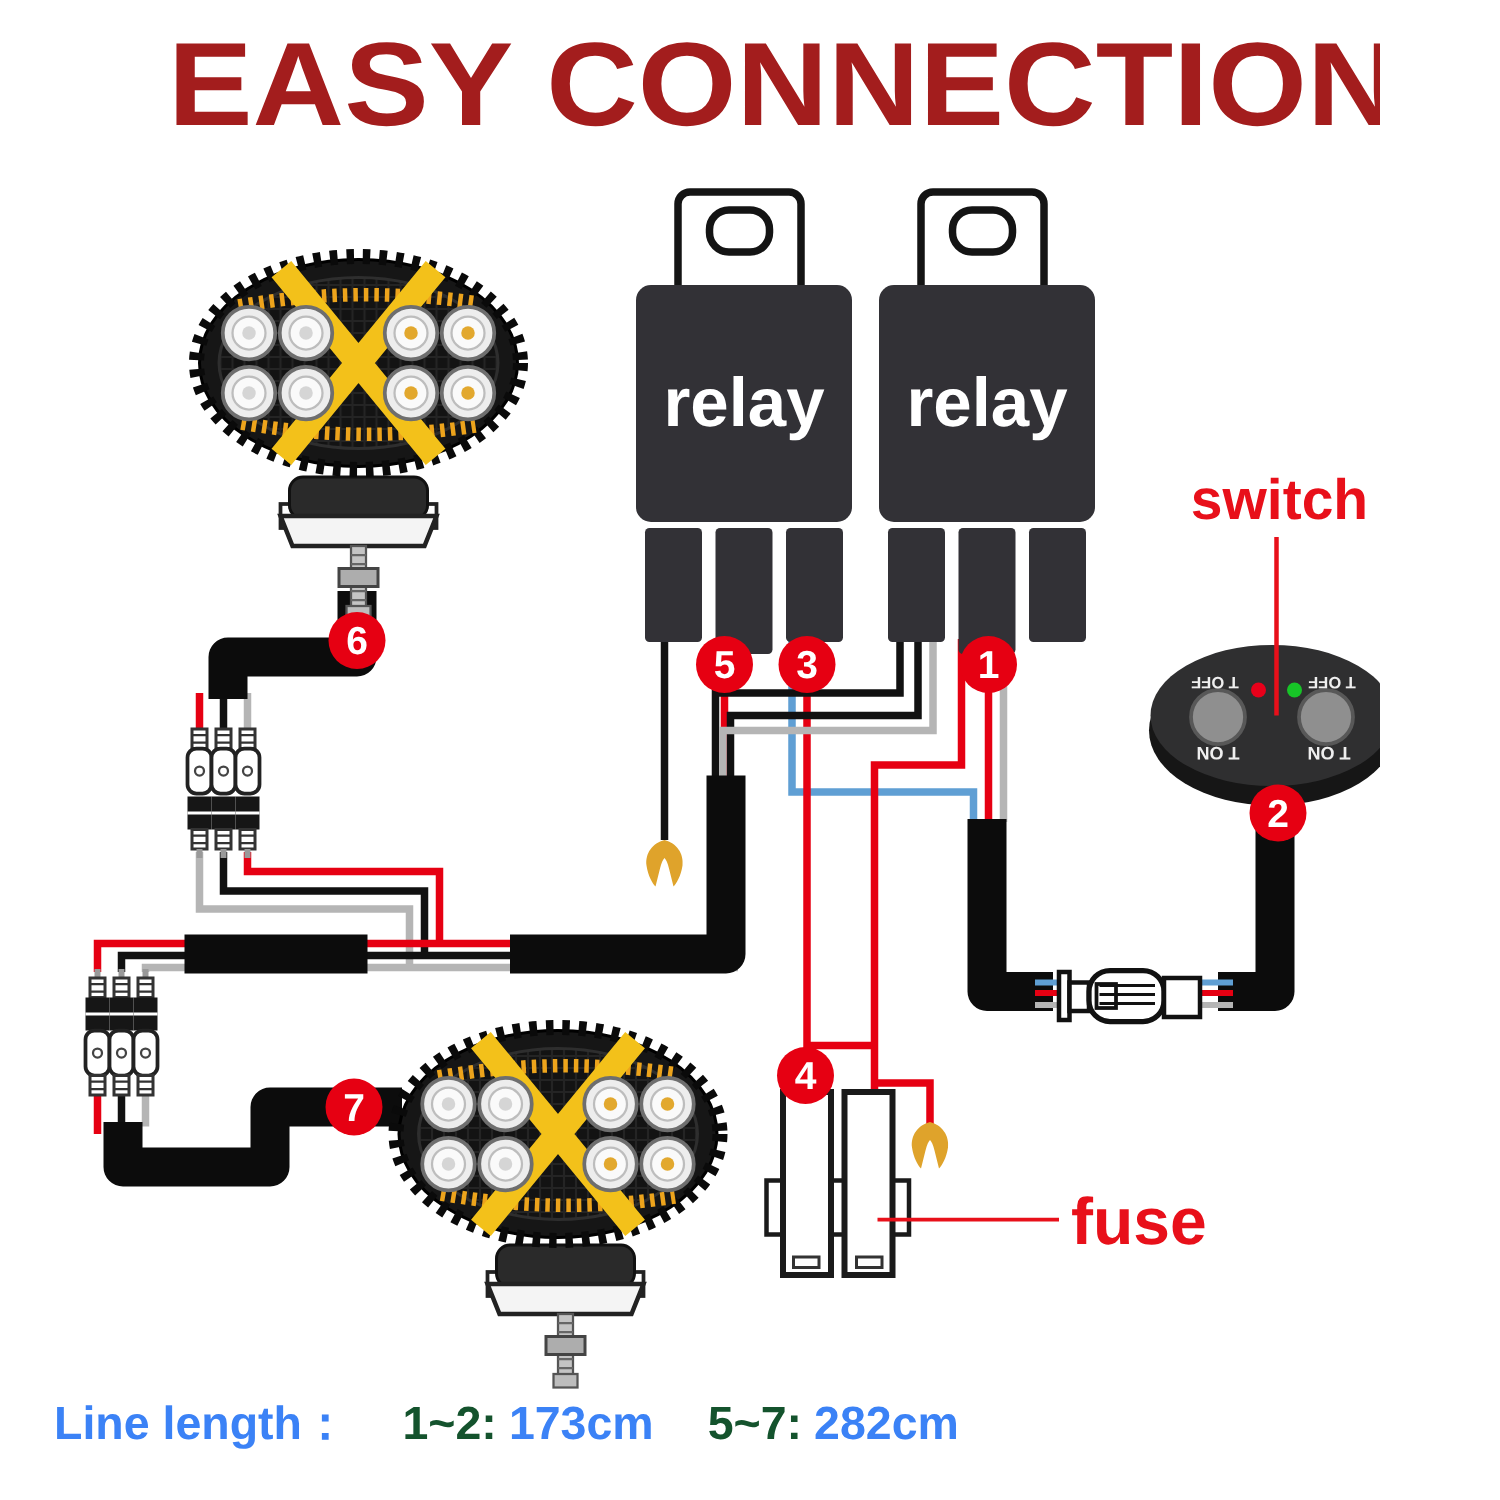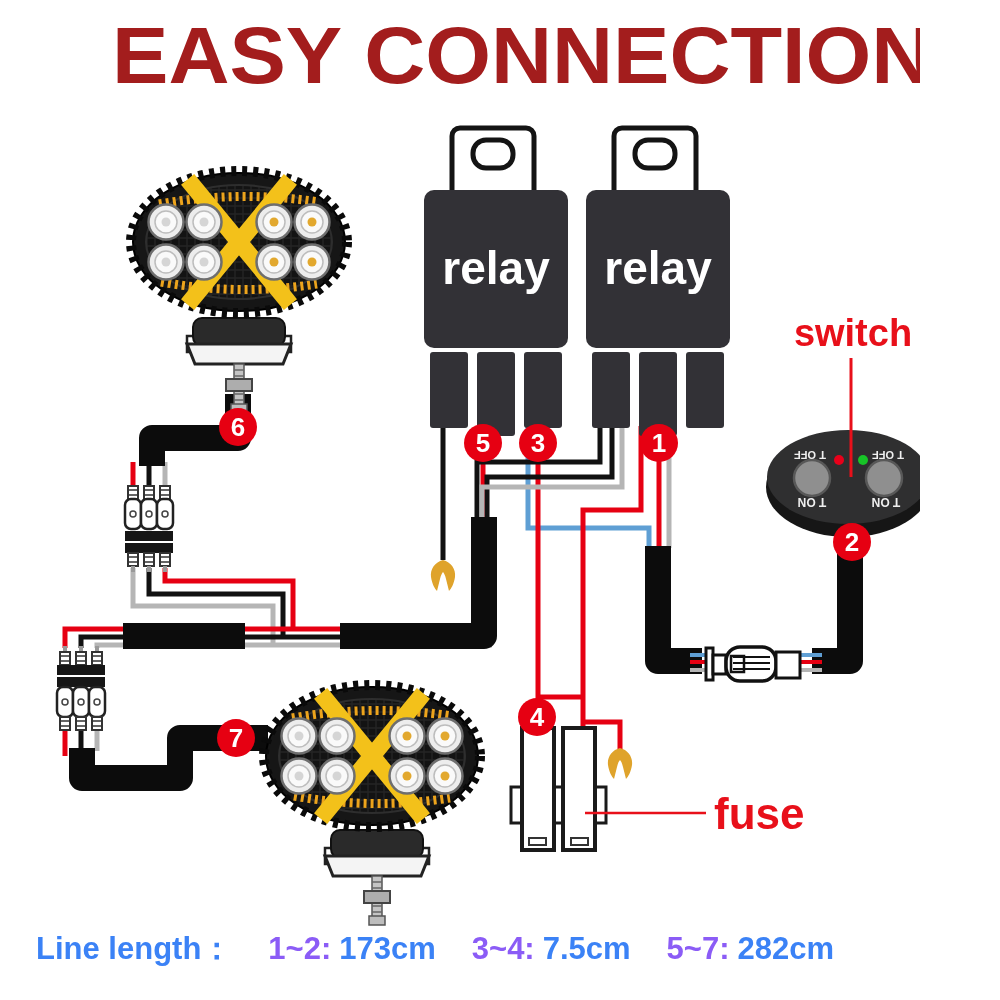--- a/index.html
+++ b/index.html
@@ -5,21 +5,21 @@
   html,body{margin:0;padding:0;background:#fff;}
   #canvas{position:relative;width:920px;height:1000px;background:#ffffff;overflow:hidden;
           font-family:"Liberation Sans", sans-serif;}
   #title{position:absolute;left:112px;top:10px;font-size:79px;font-weight:bold;
          color:#a31d1d;letter-spacing:0px;transform:scaleX(1.07);transform-origin:left top;
          white-space:nowrap;}
   #diagram{position:absolute;left:0;top:0;}
   .caption{position:absolute;left:36px;top:928px;width:950px;display:flex;align-items:baseline;
            gap:36px;font-size:31px;font-weight:bold;white-space:nowrap;}
   .caption .red{color:#3b82f6;}
-  .caption .blk{color:#8b5cf6;}
+  .caption .blk{color:#14532d;}
   .seg{display:flex;gap:8px;}
   text{font-family:"Liberation Sans", sans-serif;}
 </style>
 </head>
 <body>
 
 <div id="canvas">
 
   <div id="title">EASY CONNECTION</div>
 
@@ -257,22 +257,18 @@
     </g>
   </svg>
 
   <div class="caption">
     <span class="red">Line length：</span>
     <span class="seg">
       <span class="blk">1~2:</span>
       <span class="red">173cm</span>
     </span>
     <span class="seg">
-      <span class="blk">3~4:</span>
-      <span class="red">7.5cm</span>
-    </span>
-    <span class="seg">
       <span class="blk">5~7:</span>
       <span class="red">282cm</span>
     </span>
   </div>
 
 </div>
 
 </body></html>

